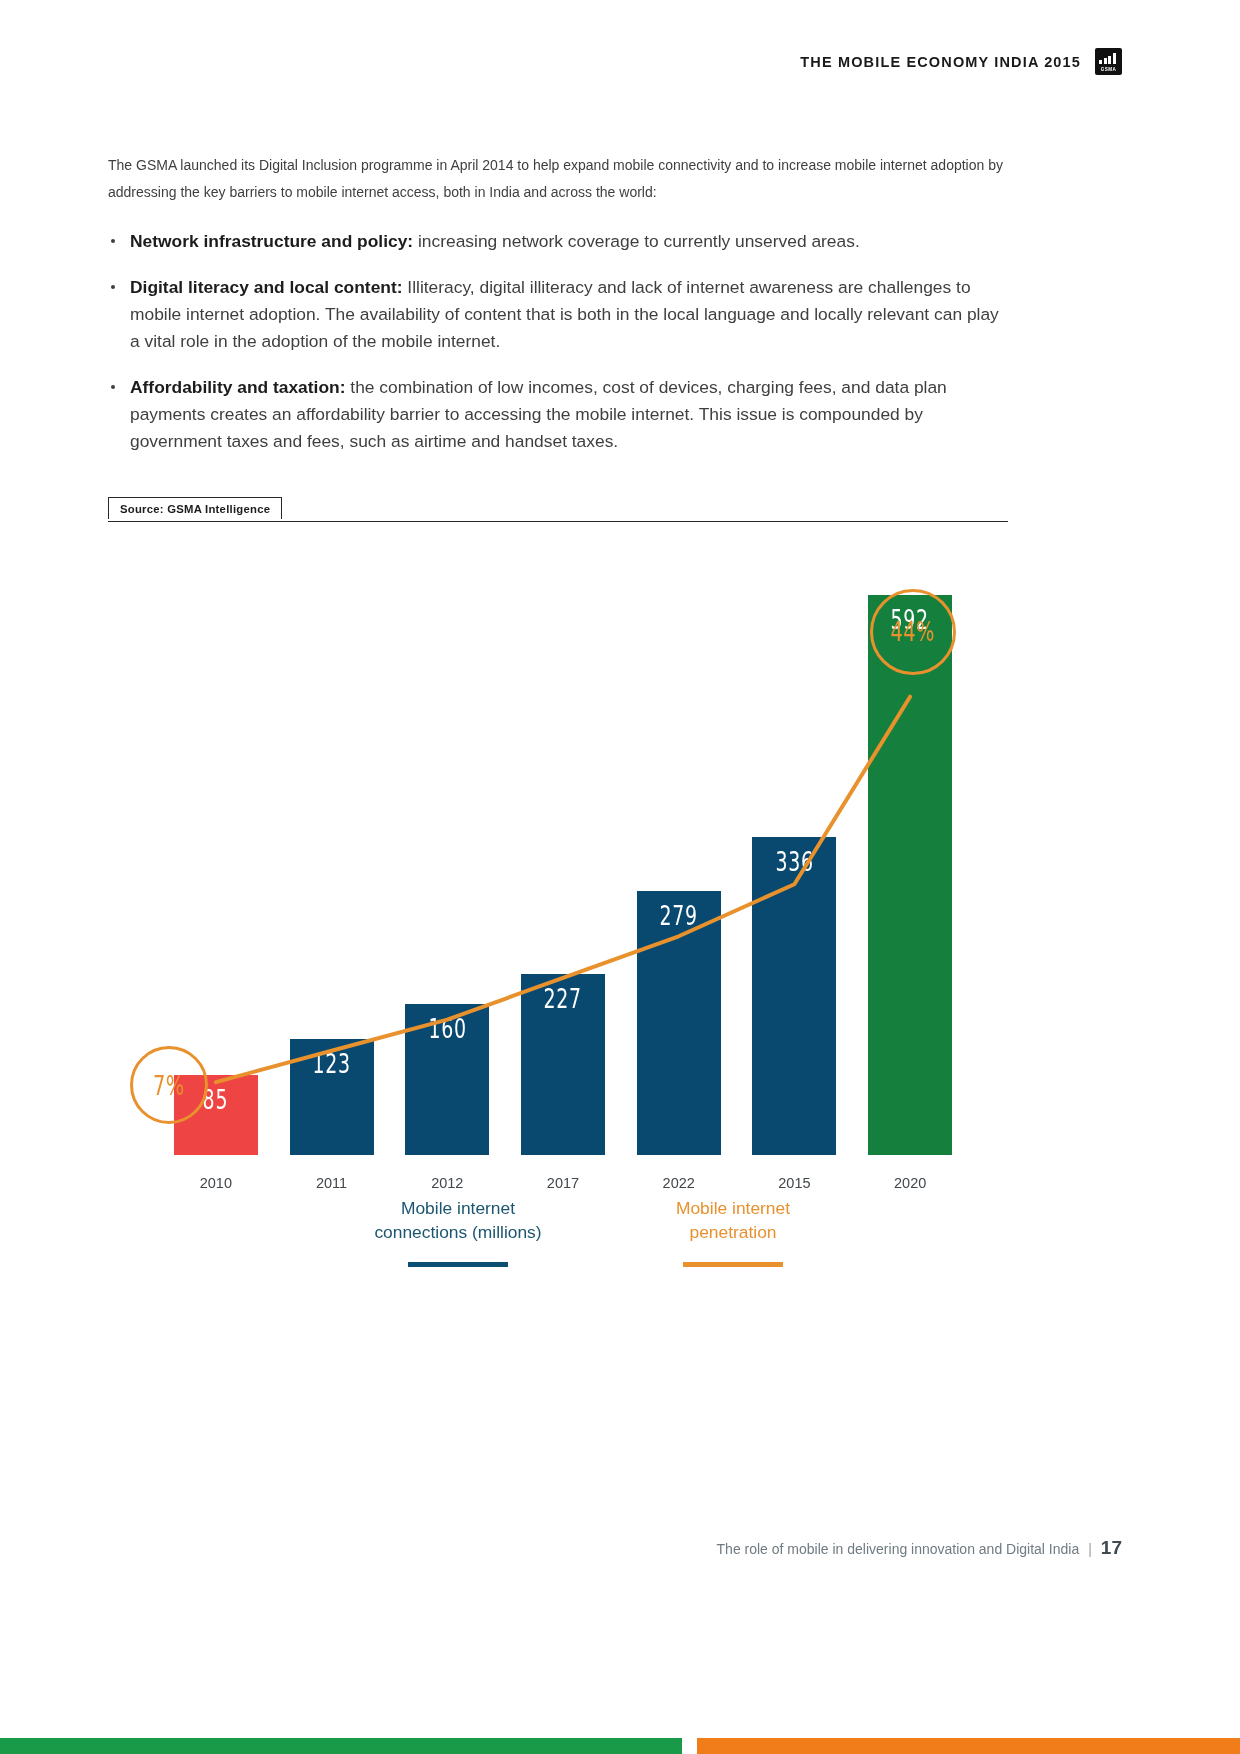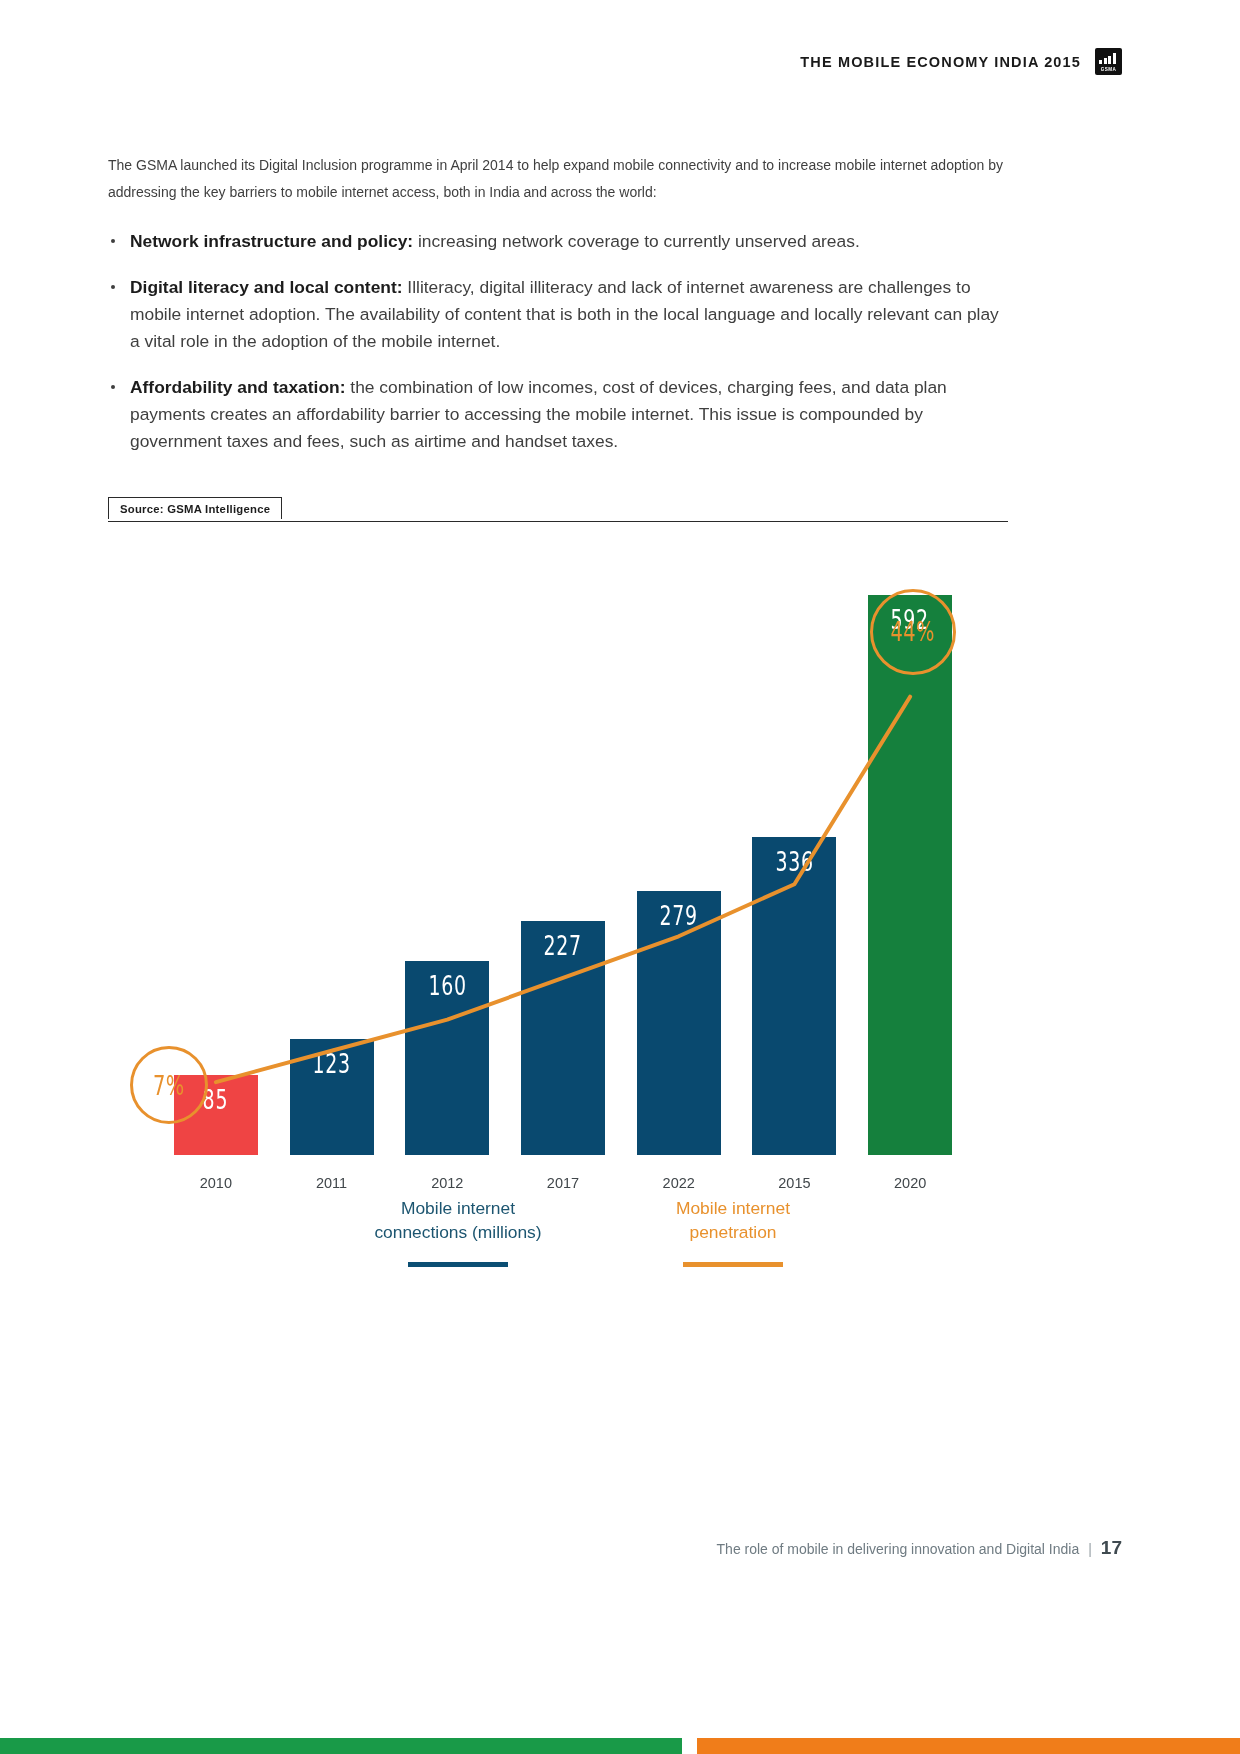--- a/index.html
+++ b/index.html
@@ -179,26 +179,26 @@
             <div class="bar" style="height: 80px; background: #ef4444;">
               <div class="bar-value">85</div>
             </div>
           </div>
           <div class="bar-col" style="left: 131.571px;">
             <div class="bar" style="height: 116px; background: rgb(9, 73, 111);">
               <div class="bar-value">123</div>
             </div>
           </div>
           <div class="bar-col" style="left: 247.286px;">
-            <div class="bar" style="height: 194px; background: rgb(9, 73, 111);">
+            <div class="bar" style="height: 151px; background: rgb(9, 73, 111);">
               <div class="bar-value">160</div>
             </div>
           </div>
           <div class="bar-col" style="left: 363px;">
-            <div class="bar" style="height: 234px; background: rgb(9, 73, 111);">
+            <div class="bar" style="height: 181px; background: rgb(9, 73, 111);">
               <div class="bar-value">227</div>
             </div>
           </div>
           <div class="bar-col" style="left: 478.714px;">
             <div class="bar" style="height: 264px; background: rgb(9, 73, 111);">
               <div class="bar-value">279</div>
             </div>
           </div>
           <div class="bar-col" style="left: 594.429px;">
             <div class="bar" style="height: 318px; background: rgb(9, 73, 111);">

